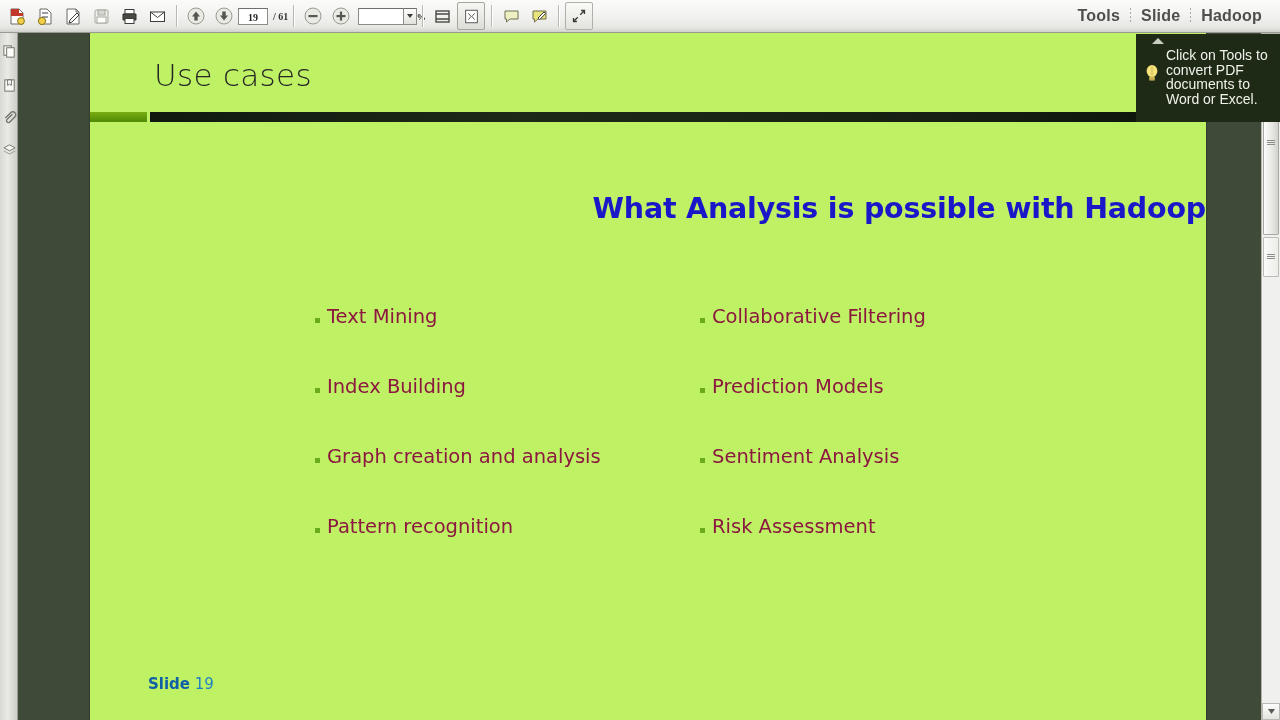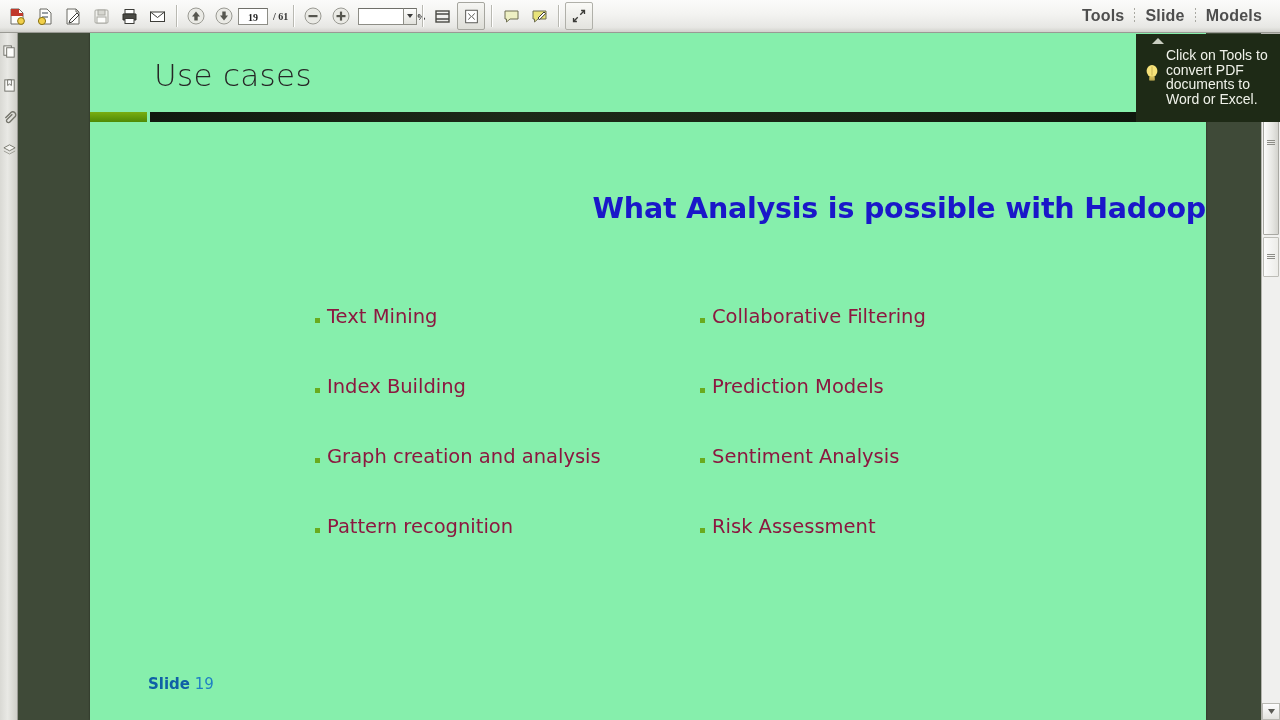--- a/index.html
+++ b/index.html
@@ -94,21 +94,21 @@
     background:linear-gradient(to right,#fcfcfc,#e6e6e2 60%,#d3d3ce);
     border:1px solid #a8a8a2;box-sizing:border-box;border-radius:1px;
     display:flex;align-items:center;justify-content:center;
   }
   .grip{width:8px;height:6px;
         background:repeating-linear-gradient(to bottom,#8d8d87 0 1px,transparent 1px 2px);}
 
   
   .slide{
     position:absolute;left:71px;top:0px;width:1116px;height:687px;
-    background:#86efac;box-shadow:0 0 2px rgba(0,0,0,.45);
+    background:#bef264;box-shadow:0 0 2px rgba(0,0,0,.45);
   }
   .slide-title{
     position:absolute;left:64px;top:24px;
     font-size:31px;color:#262626;letter-spacing:.3px;
     font-family:"DejaVu Sans", sans-serif;font-weight:300;
   }
   .rule-green{
     position:absolute;left:0px;top:79px;width:57px;height:10px;
     background:linear-gradient(to bottom,#79ae12,#4f8a05);
   }
@@ -288,21 +288,21 @@
           <path d="M12 3h4v4M16 3l-5 5M7 16H3v-4M3 16l5-5" fill="none" stroke="#3b3b37" stroke-width="1.6"></path>
         </svg>
       </div>
     </div>
 
     <div class="tb-right">
       <div class="tb-text">Tools</div>
       <div class="tb-dotsep"></div>
       <div class="tb-text">Slide</div>
       <div class="tb-dotsep"></div>
-      <div class="tb-text">Models</div>
+      <div class="tb-text">Hadoop</div>
     </div>
   </div>
 
   <div class="railbg">
     <div class="rail-btn" style="top:4px;">
       <svg width="15" height="15" viewBox="0 0 16 16">
         <rect x="2" y="2" width="8" height="10" fill="#f7f7f4" stroke="#6e6e67"></rect>
         <rect x="5" y="4" width="8" height="10" fill="#fdfdfb" stroke="#6e6e67"></rect>
       </svg>
     </div>

